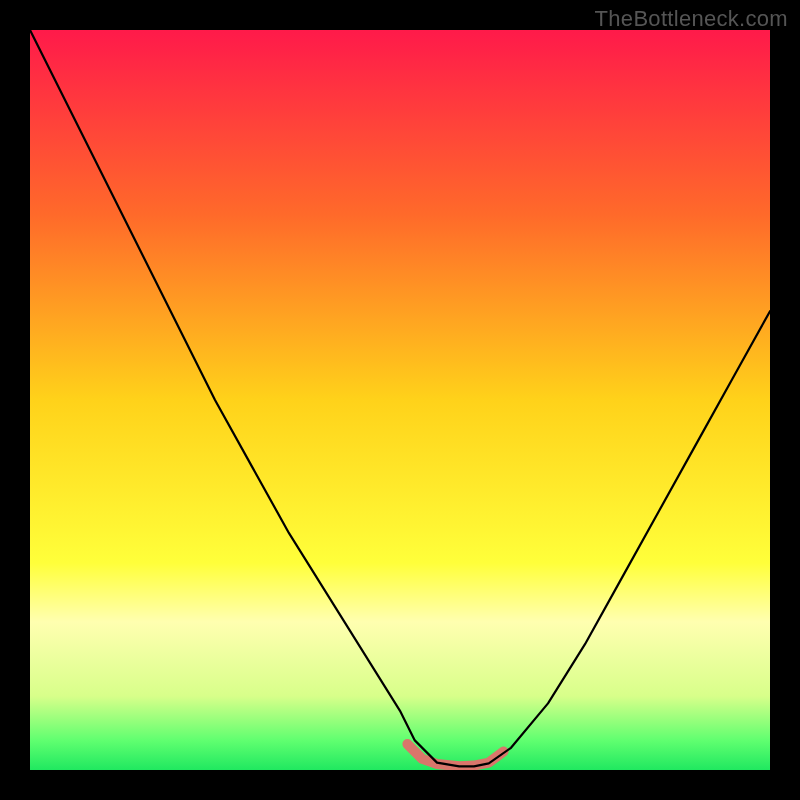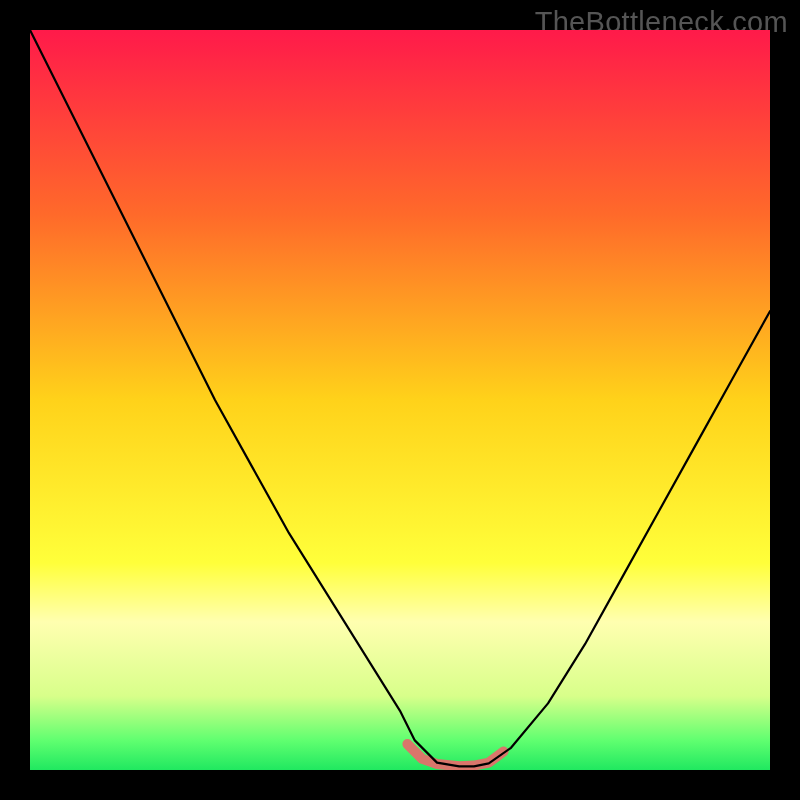--- a/index.html
+++ b/index.html
@@ -28,21 +28,21 @@
     left: 0;
     top: 0;
     width: 100%;
     height: 100%;
   }
   .watermark {
     position: absolute;
     top: 6px;
     right: 12px;
     color: #555;
-    font-size: 29px;
+    font-size: 22px;
     font-weight: 400;
     letter-spacing: 0.3px;
   }
   svg.curve-svg {
     position: absolute;
     left: 0;
     top: 0;
     width: 100%;
     height: 100%;
   }

